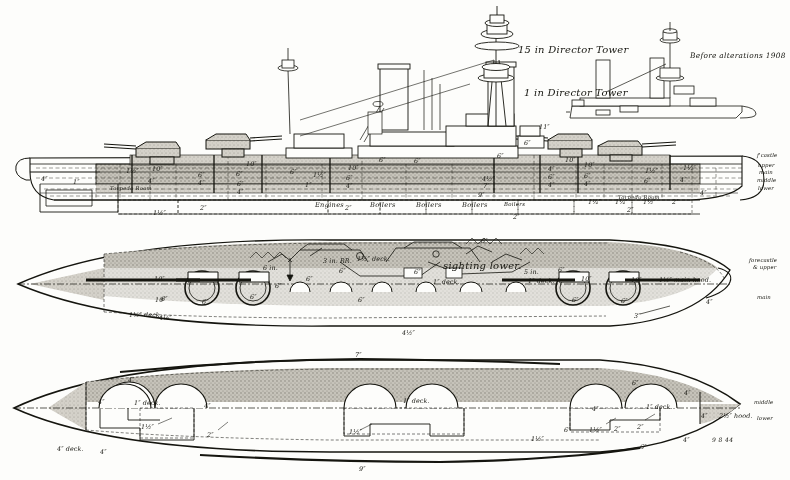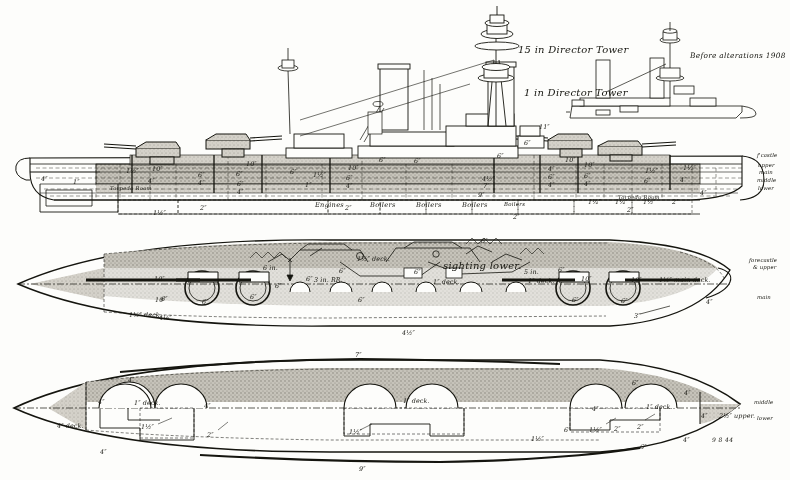--- a/index.html
+++ b/index.html
@@ -468,22 +468,22 @@
       <div class="lbl dim" style="left: 153px; top: 210px;">1½″</div>
       <div class="lbl dim" style="left: 345px; top: 205px;">2″</div>
       <div class="lbl dim" style="left: 513px; top: 214px;">2″</div>
       <div class="lbl dim" style="left: 700px; top: 190px;">4″</div>
     </div>
   <div id="main-dims">
       <div class="lbl dim" style="left: 129px; top: 312px;">1½″ deck.</div>
       <div class="lbl dim" style="left: 357px; top: 256px;">1½″ deck.</div>
       <div class="lbl dim" style="left: 433px; top: 279px;">1″ deck.</div>
       <div class="lbl dim" style="left: 528px; top: 278px;">1″ deck.</div>
-      <div class="lbl dim" style="left: 659px; top: 277px;">1½″ main deck.</div>
-      <div class="lbl dim" style="left: 314px; top: 258px; margin-top: 19px;">3 in. RR.</div>
+      <div class="lbl dim" style="left: 659px; top: 277px;">1½″ main hood.</div>
+      <div class="lbl dim" style="left: 323px; top: 258px;">3 in. RR.</div>
       <div class="lbl dim" style="left: 524px; top: 269px;">5 in.</div>
       <div class="lbl dim" style="left: 263px; top: 265px;">6 in.</div>
       <div class="lbl dim" style="left: 154px; top: 276px;">10″</div>
       <div class="lbl dim" style="left: 155px; top: 297px;">10″</div>
       <div class="lbl dim" style="left: 202px; top: 299px;">6″</div>
       <div class="lbl dim" style="left: 275px; top: 283px;">6″</div>
       <div class="lbl dim" style="left: 250px; top: 294px;">6″</div>
       <div class="lbl dim" style="left: 161px; top: 296px;">6″</div>
       <div class="lbl dim" style="left: 306px; top: 276px;">6″</div>
       <div class="lbl dim" style="left: 339px; top: 268px;">6″</div>
@@ -494,25 +494,25 @@
       <div class="lbl dim" style="left: 581px; top: 276px;">10″</div>
       <div class="lbl dim" style="left: 631px; top: 277px;">10″</div>
       <div class="lbl dim" style="left: 572px; top: 297px;">6″</div>
       <div class="lbl dim" style="left: 621px; top: 298px;">6″</div>
       <div class="lbl dim" style="left: 159px; top: 315px;">4½″</div>
       <div class="lbl dim" style="left: 634px; top: 313px;">3″</div>
       <div class="lbl dim" style="left: 706px; top: 299px;">4″</div>
       <div class="lbl dim" style="left: 402px; top: 330px;">4½″</div>
     </div>
   <div id="lower-dims">
-      <div class="lbl dim" style="left: 57px; top: 423px;">4″ deck.</div>
+      <div class="lbl dim" style="left: 57px; top: 446px;">4″ deck.</div>
       <div class="lbl dim" style="left: 134px; top: 400px;">1″ deck.</div>
       <div class="lbl dim" style="left: 403px; top: 398px;">1″ deck.</div>
       <div class="lbl dim" style="left: 646px; top: 404px;">1″ deck.</div>
-      <div class="lbl dim" style="left: 719px; top: 413px;">2½″ upper.</div>
+      <div class="lbl dim" style="left: 719px; top: 413px;">2½″ hood.</div>
       <div class="lbl dim" style="left: 128px; top: 377px;">4″</div>
       <div class="lbl dim" style="left: 98px; top: 399px;">4″</div>
       <div class="lbl dim" style="left: 100px; top: 449px;">4″</div>
       <div class="lbl dim" style="left: 204px; top: 403px;">4″</div>
       <div class="lbl dim" style="left: 141px; top: 424px;">1½″</div>
       <div class="lbl dim" style="left: 207px; top: 432px;">2″</div>
       <div class="lbl dim" style="left: 349px; top: 429px;">1½″</div>
       <div class="lbl dim" style="left: 355px; top: 352px;">7″</div>
       <div class="lbl dim" style="left: 632px; top: 380px;">6″</div>
       <div class="lbl dim" style="left: 684px; top: 390px;">4″</div>

